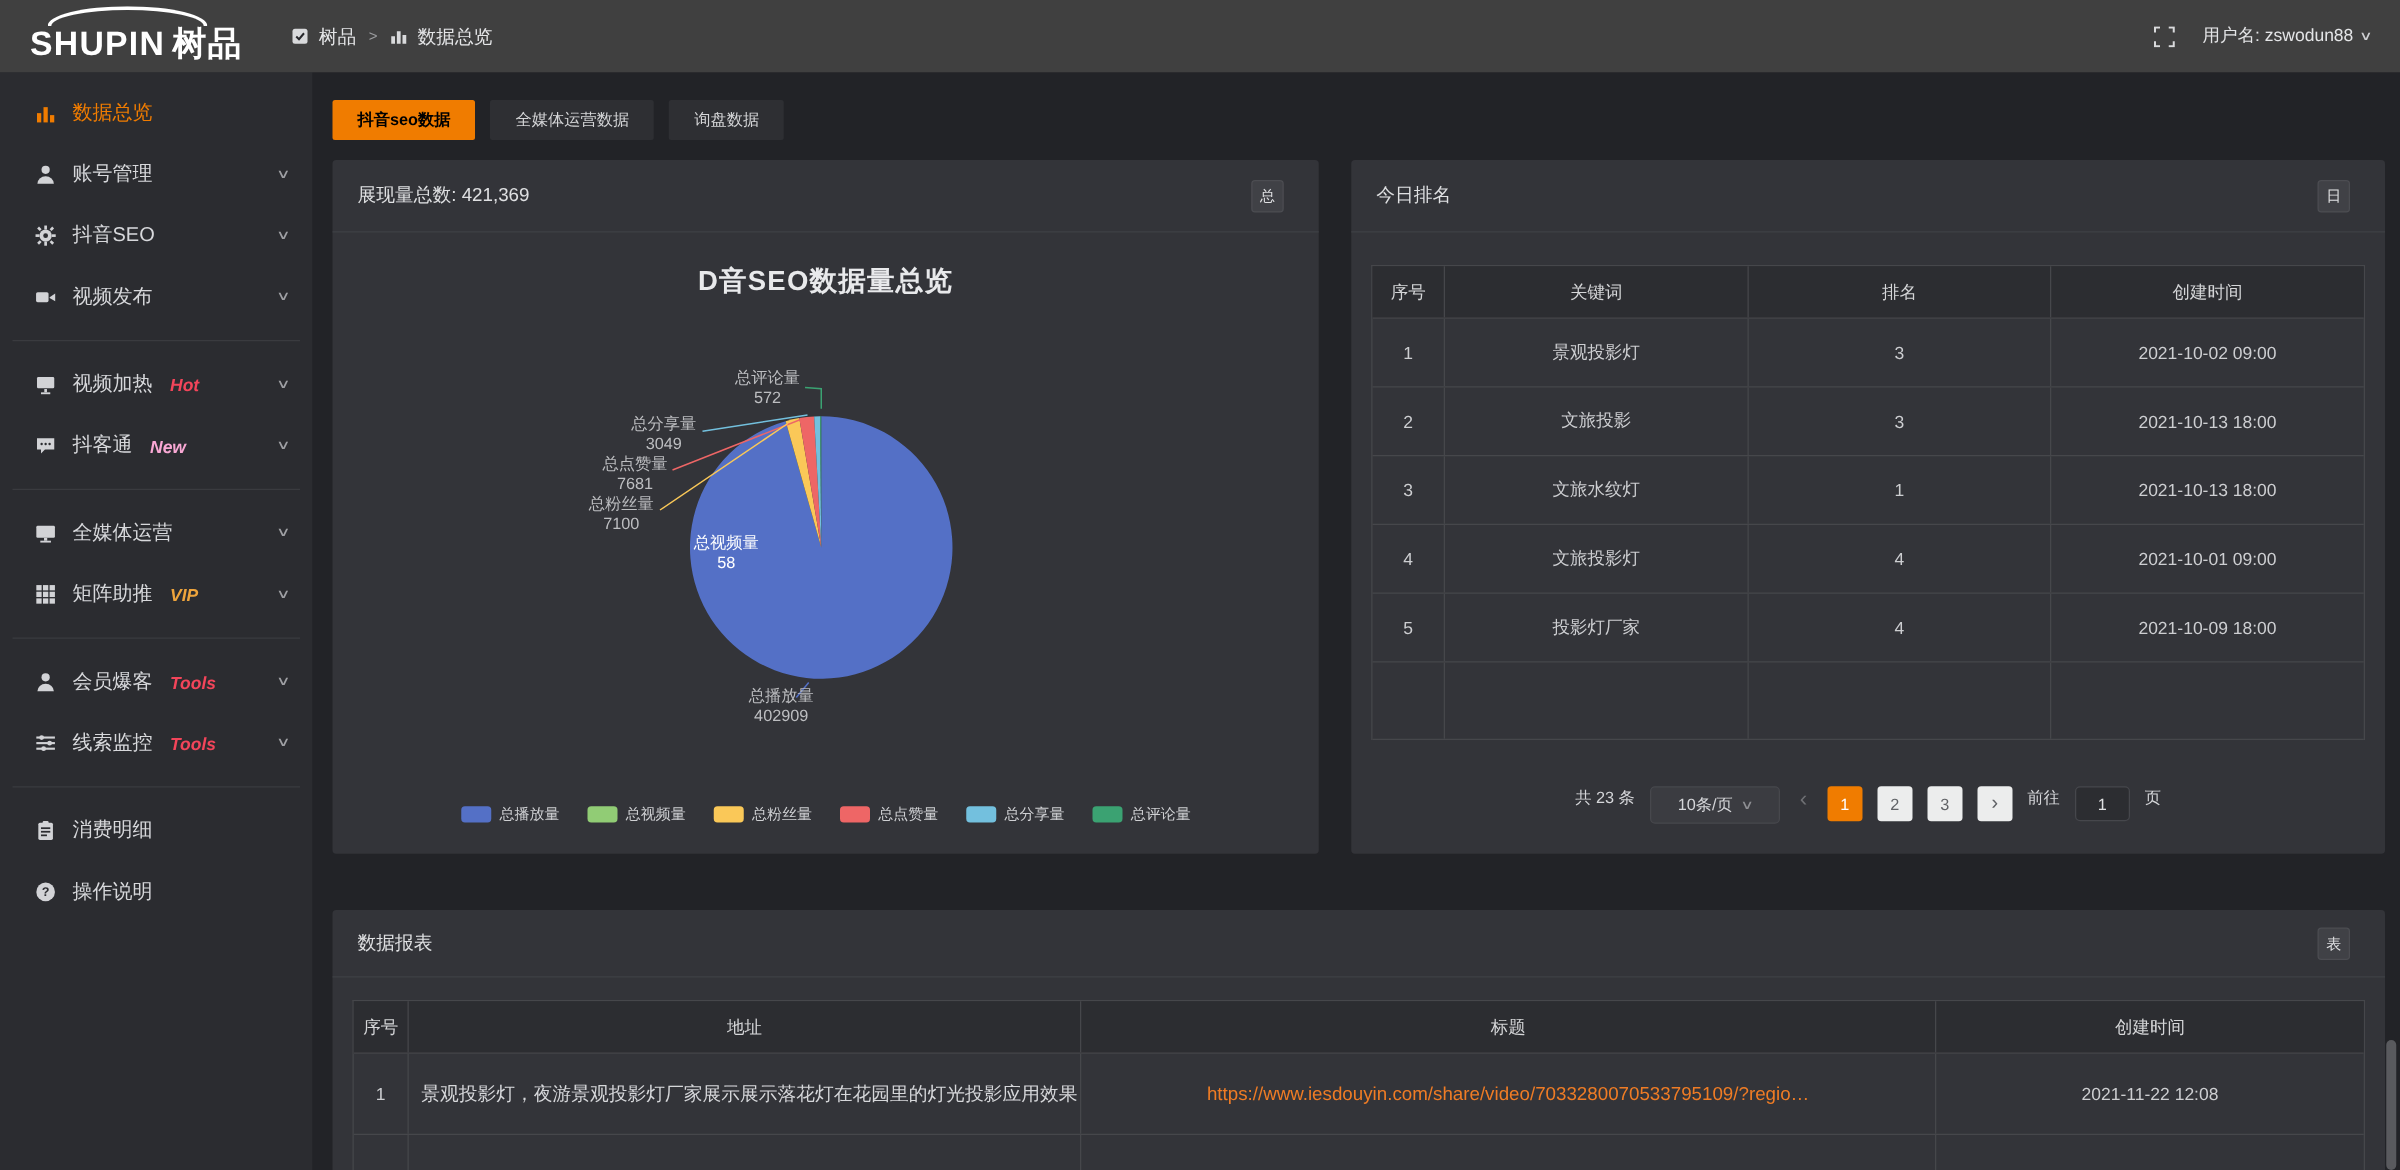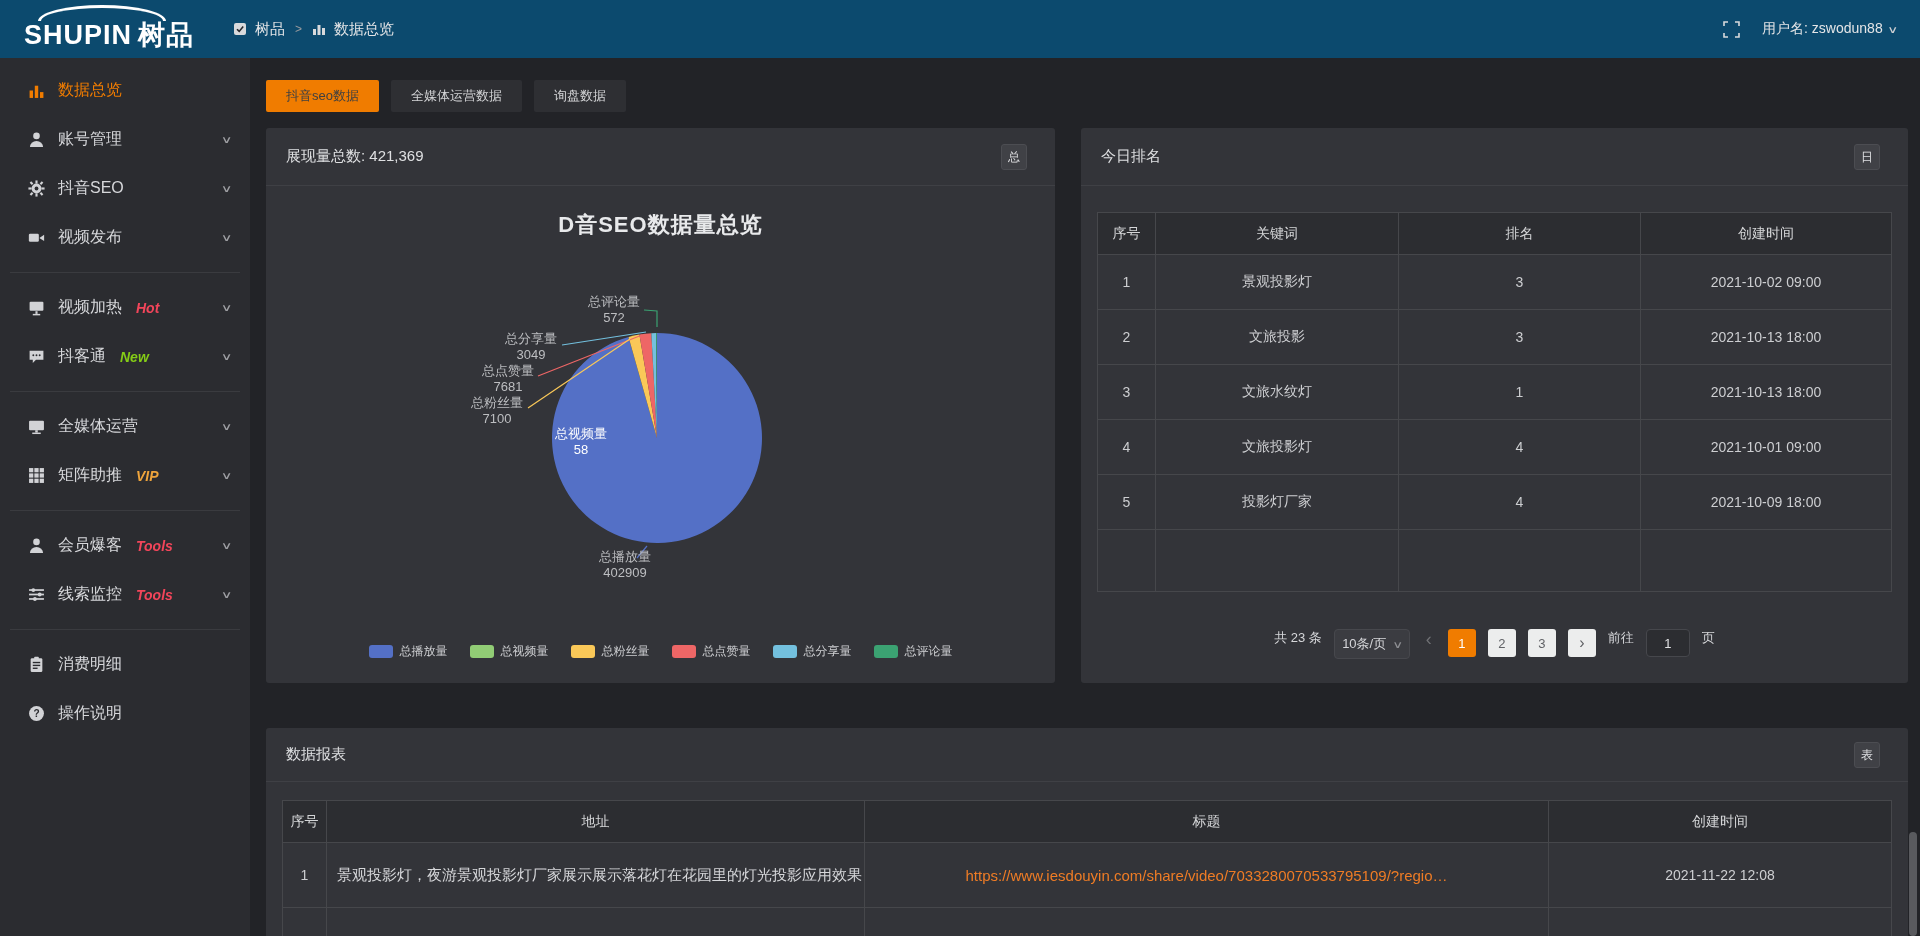--- a/index.html
+++ b/index.html
@@ -3,21 +3,21 @@
 <meta charset="utf-8">
 <style>
   * { margin:0; padding:0; box-sizing:border-box; }
   html,body { width:1920px; height:936px; }
   body {
     position:relative; overflow:hidden;
     background:#242528; color:#dcdde0;
     font-family:"Liberation Sans","DejaVu Sans",sans-serif;
   }
   
-  .topbar { height:58px; background:#0c4a6e; display:flex; align-items:center; padding:0 24px; }
+  .topbar { height:58px; background:#404040; display:flex; align-items:center; padding:0 24px; }
   .logo { position:relative; width:209px; height:58px; flex:none; }
   .logo .arc { position:absolute; left:14px; top:5px; width:128px; height:16px;
       border:3px solid #fff; border-bottom:none; border-radius:64px 64px 0 0 / 16px 16px 0 0; }
   .logo .ltxt { position:absolute; left:0; top:17px; font-size:27px; font-weight:bold; color:#fff; letter-spacing:1px; white-space:nowrap; }
   .logo .lcn { font-size:27px; font-weight:bold; margin-left:6px; }
   .breadcrumb { display:flex; align-items:center; gap:8px; font-size:15px; color:#e4e5e7; }
   .bc-ico { display:inline-flex; }
   .bc-sep { color:#9a9b9e; font-size:12px; margin:0 2px; }
   .top-right { margin-left:auto; display:flex; align-items:center; gap:22px; }
   .username { font-size:14px; color:#e4e5e7; display:flex; align-items:center; gap:6px; cursor:pointer; }
@@ -30,21 +30,21 @@
   .sb-item .lbl { font-size:16px; }
   .sb-item.active, .sb-item.active .ico { color:#f07c00; }
   .sb-badge { margin-left:14px; font-size:14px; font-weight:bold; font-style:italic; }
   .sb-caret { position:absolute; right:20px; font-size:10px; color:#9fa0a4; transform:scaleX(1.6); }
   .sb-divider { height:1px; background:#3a3b3f; margin:10px 10px 10px 10px; }
   
   .main { flex:1; background:#222327; padding:22px 12px 0 16px; overflow:hidden; position:relative; }
   .tabs { display:flex; gap:12px; }
   .tab { height:32px; padding:0 20px; display:flex; align-items:center; font-size:13px;
       background:#2e2f33; color:#d4d5d7; border-radius:2px; cursor:pointer; white-space:nowrap; }
-  .tab.active { background:#f07c00; color:#404040; font-weight:normal; }
+  .tab.active { background:#f07c00; color:#000000; font-weight:bold; }
   .row1 { display:flex; gap:26px; margin-top:16px; height:555px; }
   .row2 { margin-top:45px; height:320px; }
   .panel { background:#333439; border-radius:3px; position:relative; }
   .panel-head { height:58px; display:flex; align-items:center; padding:0 20px; font-size:15px; color:#dfe0e2; border-bottom:1px solid #3f4045; }
   .corner-btn { position:absolute; right:28px; top:16px; width:26px; height:26px; background:#404146; border:1px solid #4c4d52;
       border-radius:3px; color:#dfe0e2; font-size:12px; display:flex; align-items:center; justify-content:center; cursor:pointer; }
   
   .chart-panel { width:789px; flex:none; height:555px; }
   .chart-area { position:relative; height:496px; }
   .chart-title { position:absolute; top:24px; width:100%; text-align:center; font-size:22px; font-weight:bold; color:#e8e9eb; letter-spacing:1px; }
@@ -66,21 +66,21 @@
   .rtable { margin:26px 16px 0 16px; border:1px solid #46474b; border-bottom:none; }
   .rt-row { display:grid; grid-template-columns:58px 243px 242px 1fr; border-bottom:1px solid #46474b; }
   .rt-row > div { border-right:1px solid #46474b; display:flex; align-items:center; justify-content:center;
       font-size:14px; color:#cdced1; overflow:hidden; }
   .rt-row > div:last-child { border-right:none; }
   .rt-head { height:42px; background:#2c2d31; }
   .rt-head > div { color:#d5d6d8; }
   .rt-data { height:55px; }
   .rt-empty { height:62px; }
   .pagination { margin-top:37px; display:flex; align-items:flex-start; justify-content:center; gap:12px; font-size:13px; color:#d5d6d9; }
-  .psize { position:relative; width:76px; height:30px; background:#3b3c41; border:1px solid #47484d; border-radius:4px;
+  .psize { position:relative; width:104px; height:30px; background:#3b3c41; border:1px solid #47484d; border-radius:4px;
       display:flex; align-items:center; justify-content:center; gap:8px; cursor:pointer; }
   .psize .caret-sm { color:#8e8f93; }
   .pg-prev { color:#6f7074; font-size:18px; padding:0 4px; cursor:pointer; }
   .pg-btn { width:28px; height:28px; border-radius:3px; background:#eceded; color:#606266; font-size:13px;
       display:flex; align-items:center; justify-content:center; cursor:pointer; }
   .pg-btn.active { background:#f07c00; color:#fff; }
   .pg-next { font-size:16px; }
   .goto-input { width:44px; height:28px; background:#2c2d31; border:1px solid #46474c; border-radius:4px;
       color:#e0e1e3; font-size:13px; text-align:center; outline:none; }
   
@@ -220,21 +220,21 @@
     <div class="sb-item">
       <span class="ico">
           <svg viewBox="0 0 16 16" fill="currentColor">
             <path d="M1.5 2.5 H14.5 V11 H7.5 L4.5 14 V11 H1.5 Z"></path>
             <circle cx="5" cy="6.8" r="0.9" fill="#2b2c30"></circle>
             <circle cx="8" cy="6.8" r="0.9" fill="#2b2c30"></circle>
             <circle cx="11" cy="6.8" r="0.9" fill="#2b2c30"></circle>
           </svg>
         </span>
       <span class="lbl">抖客通</span>
-      <span class="sb-badge" style="color: #84cc16;">New</span>
+      <span class="sb-badge" style="color: #f9a8d4;">New</span>
       <span class="sb-caret">∨</span>
     </div>
 
     <div class="sb-divider"></div>
 
     <div class="sb-item">
       <span class="ico">
           <svg viewBox="0 0 16 16" fill="currentColor">
             <rect x="1" y="2.5" width="14" height="9" rx="1"></rect>
             <rect x="6.8" y="11.5" width="2.4" height="2.2"></rect>

